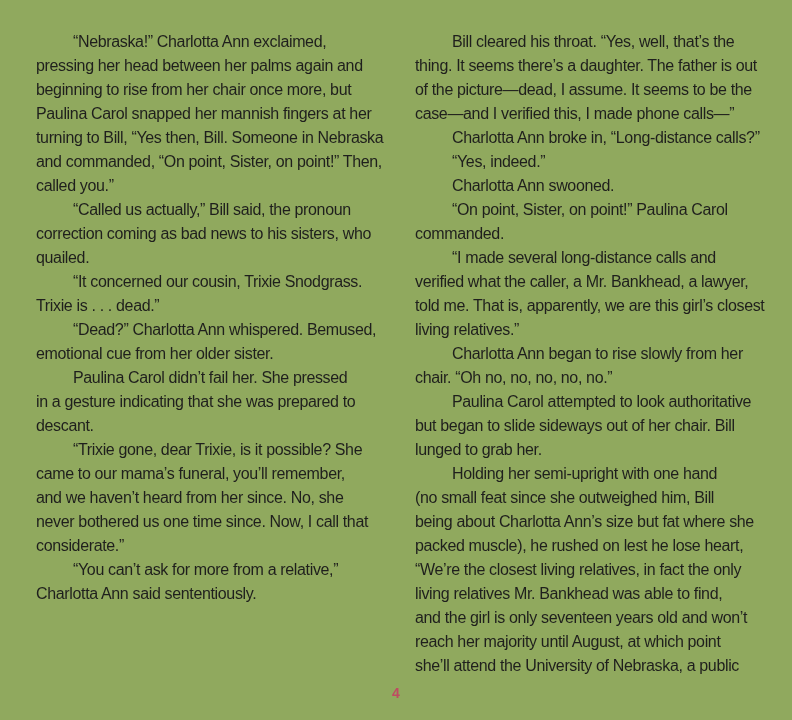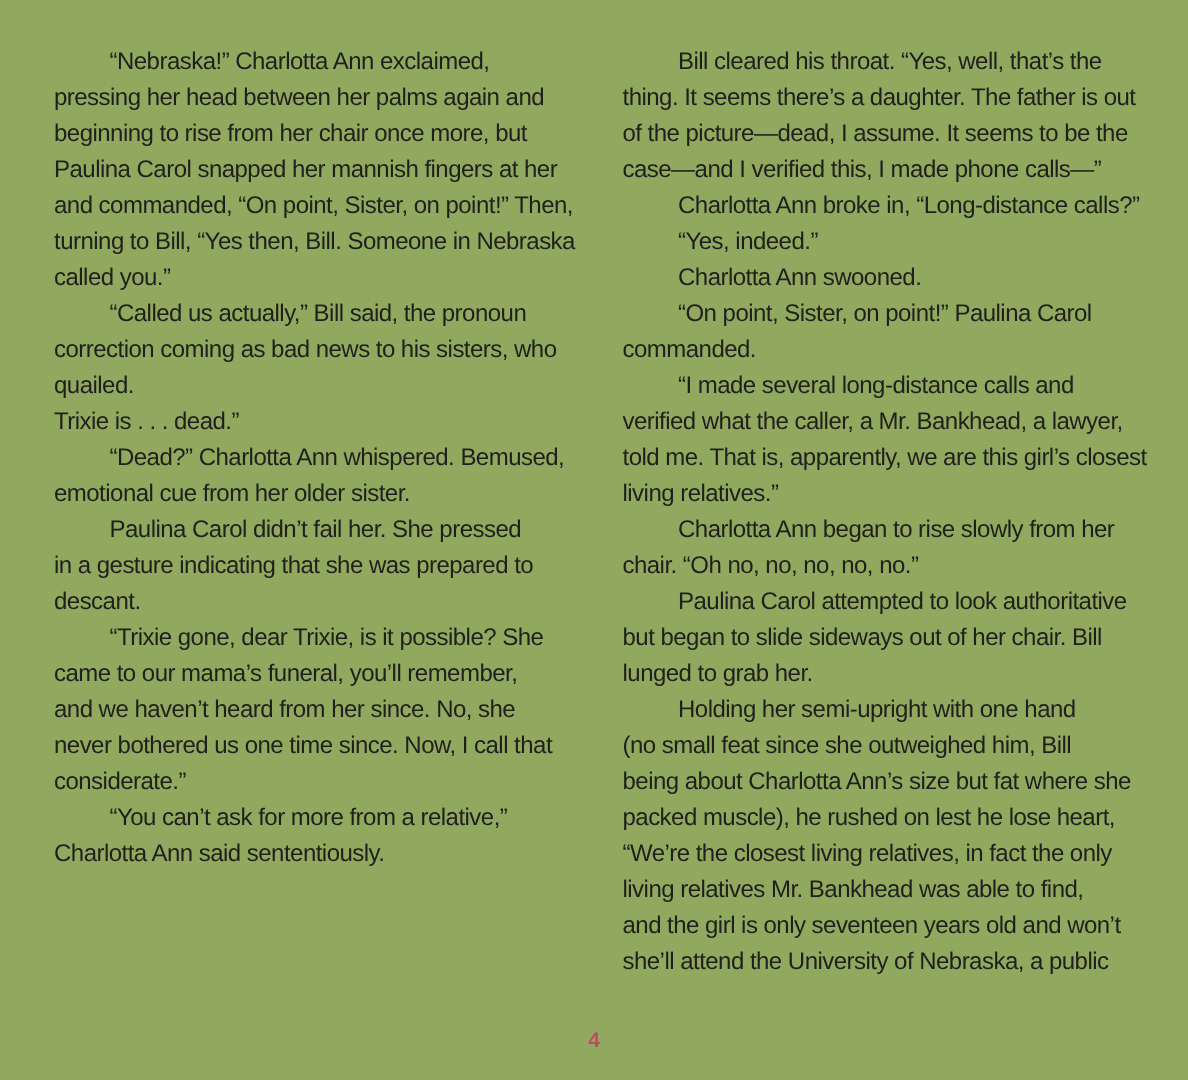--- a/index.html
+++ b/index.html
@@ -49,26 +49,27 @@
 </style>
 </head>
 <body>
 
 <div class="spread">
   <div class="column col-left">
       <div class="line indent"><span class="run">“Nebraska!” Charlotta Ann exclaimed,</span></div>
       <div class="line"><span class="run">pressing her head between her palms again and</span></div>
       <div class="line"><span class="run">beginning to rise from her chair once more, but</span></div>
       <div class="line"><span class="run">Paulina Carol snapped her mannish fingers at her</span></div>
+      <div class="line"><span class="run">turning to Bill, “Yes then, Bill. Someone in Nebraska</span></div>
       <div class="line"><span class="run">and commanded, “On point, Sister, on point!” Then,</span></div>
-      <div class="line"><span class="run">turning to Bill, “Yes then, Bill. Someone in Nebraska</span></div>
       <div class="line"><span class="run">called you.”</span></div>
       <div class="line indent"><span class="run">“Called </span><span class="run-italic">us</span><span class="run"> actually,” Bill said, the pronoun</span></div>
       <div class="line"><span class="run">correction coming as bad news to his sisters, who</span></div>
       <div class="line"><span class="run">quailed.</span></div>
+      <div class="line indent"><span class="run">“It concerned our cousin, Trixie Snodgrass.</span></div>
       <div class="line"><span class="run">Trixie is . . . dead.”</span></div>
       <div class="line indent"><span class="run">“Dead?” Charlotta Ann whispered. Bemused,</span></div>
       <div class="line"><span class="run">emotional cue from her older sister.</span></div>
       <div class="line indent"><span class="run">Paulina Carol didn’t fail her. She pressed</span></div>
       <div class="line"><span class="run">in a gesture indicating that she was prepared to</span></div>
       <div class="line"><span class="run">descant.</span></div>
       <div class="line indent"><span class="run">“Trixie gone, dear Trixie, is it possible? She</span></div>
       <div class="line"><span class="run">came to our mama’s funeral, you’ll remember,</span></div>
       <div class="line"><span class="run">and we haven’t heard from her since. No, she</span></div>
       <div class="line"><span class="run">never bothered us one time since. Now, I call that</span></div>
@@ -95,16 +96,17 @@
       <div class="line indent"><span class="run">Paulina Carol attempted to look authoritative</span></div>
       <div class="line"><span class="run">but began to slide sideways out of her chair. Bill</span></div>
       <div class="line"><span class="run">lunged to grab her.</span></div>
       <div class="line indent"><span class="run">Holding her semi-upright with one hand</span></div>
       <div class="line"><span class="run">(no small feat since she outweighed him, Bill</span></div>
       <div class="line"><span class="run">being about Charlotta Ann’s size but fat where she</span></div>
       <div class="line"><span class="run">packed muscle), he rushed on lest he lose heart,</span></div>
       <div class="line"><span class="run">“We’re the closest living relatives, in fact the only</span></div>
       <div class="line"><span class="run">living relatives Mr. Bankhead was able to find,</span></div>
       <div class="line"><span class="run">and the girl is only seventeen years old and won’t</span></div>
+      <div class="line"><span class="run">reach her majority until August, at which point</span></div>
       <div class="line"><span class="run">she’ll attend the University of Nebraska, a public</span></div>
     </div>
   <div class="page-number">4</div>
 </div>
 
 </body></html>

